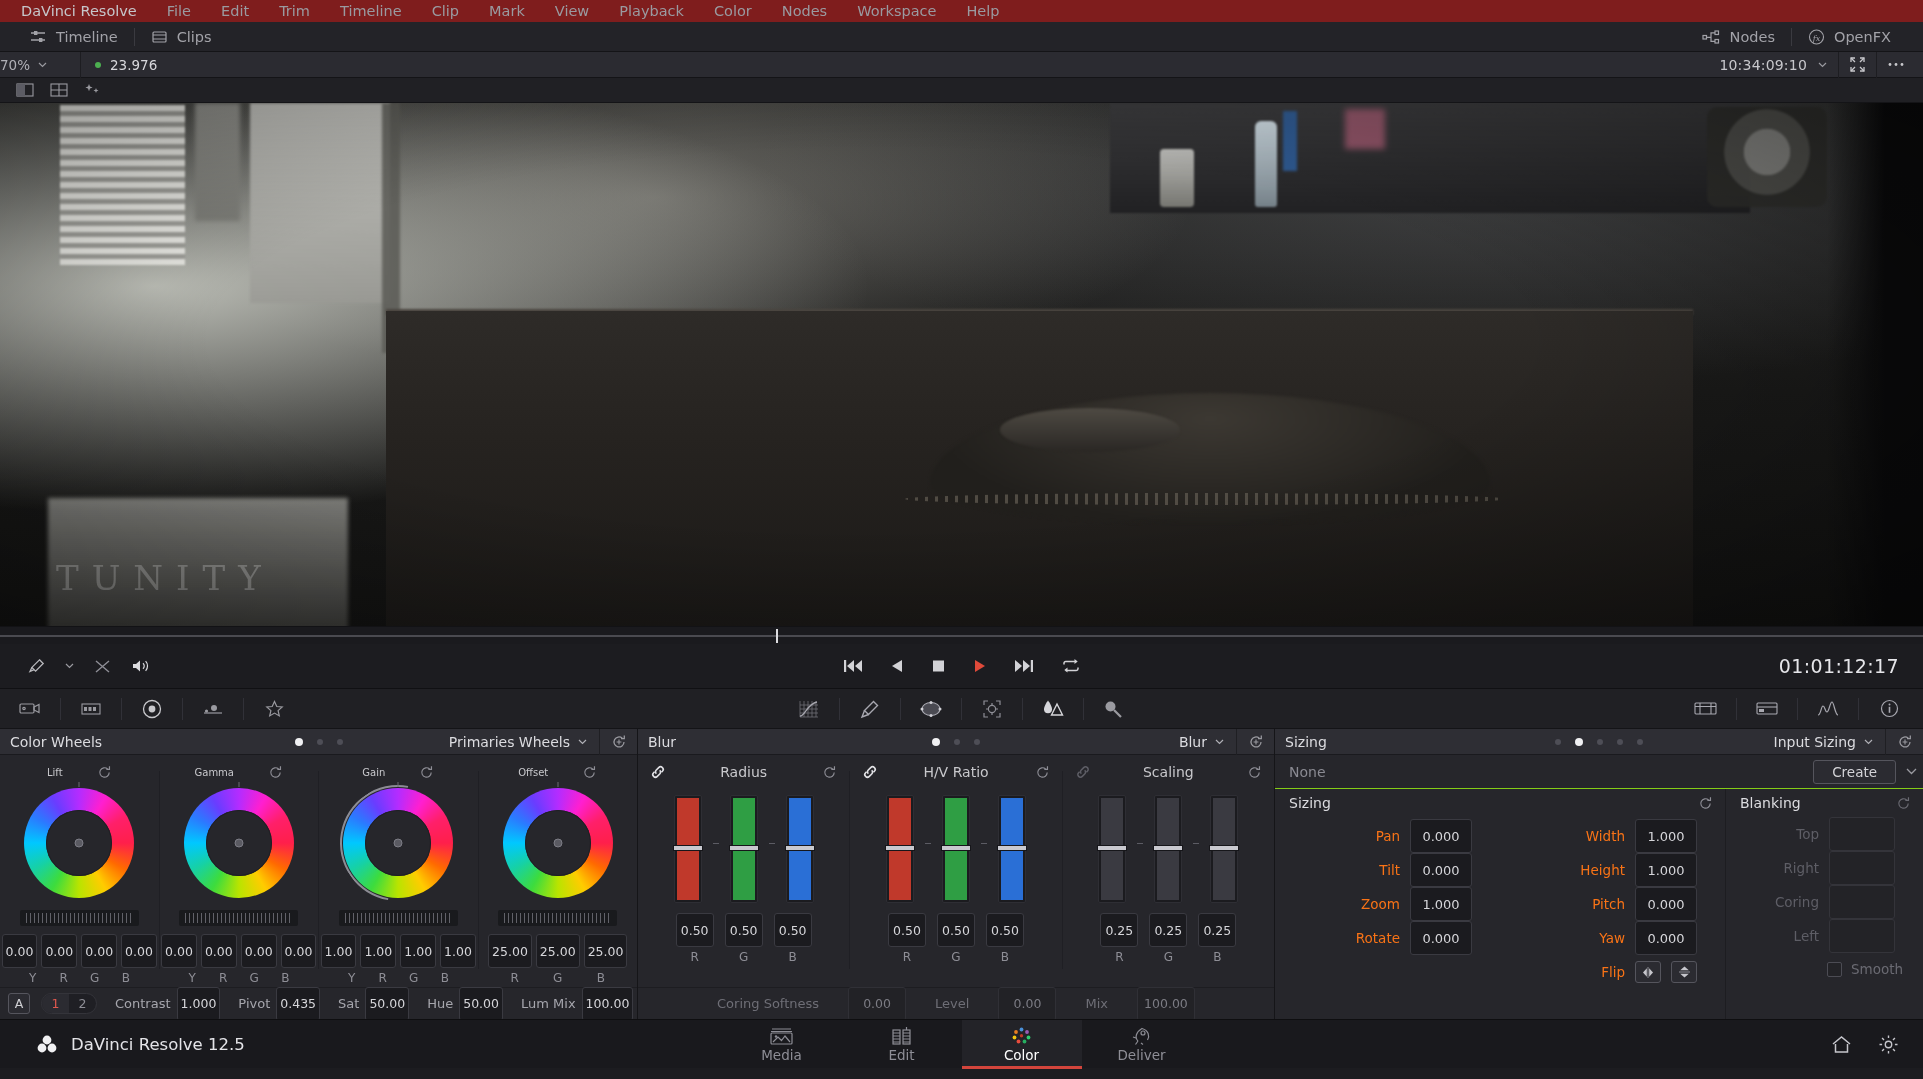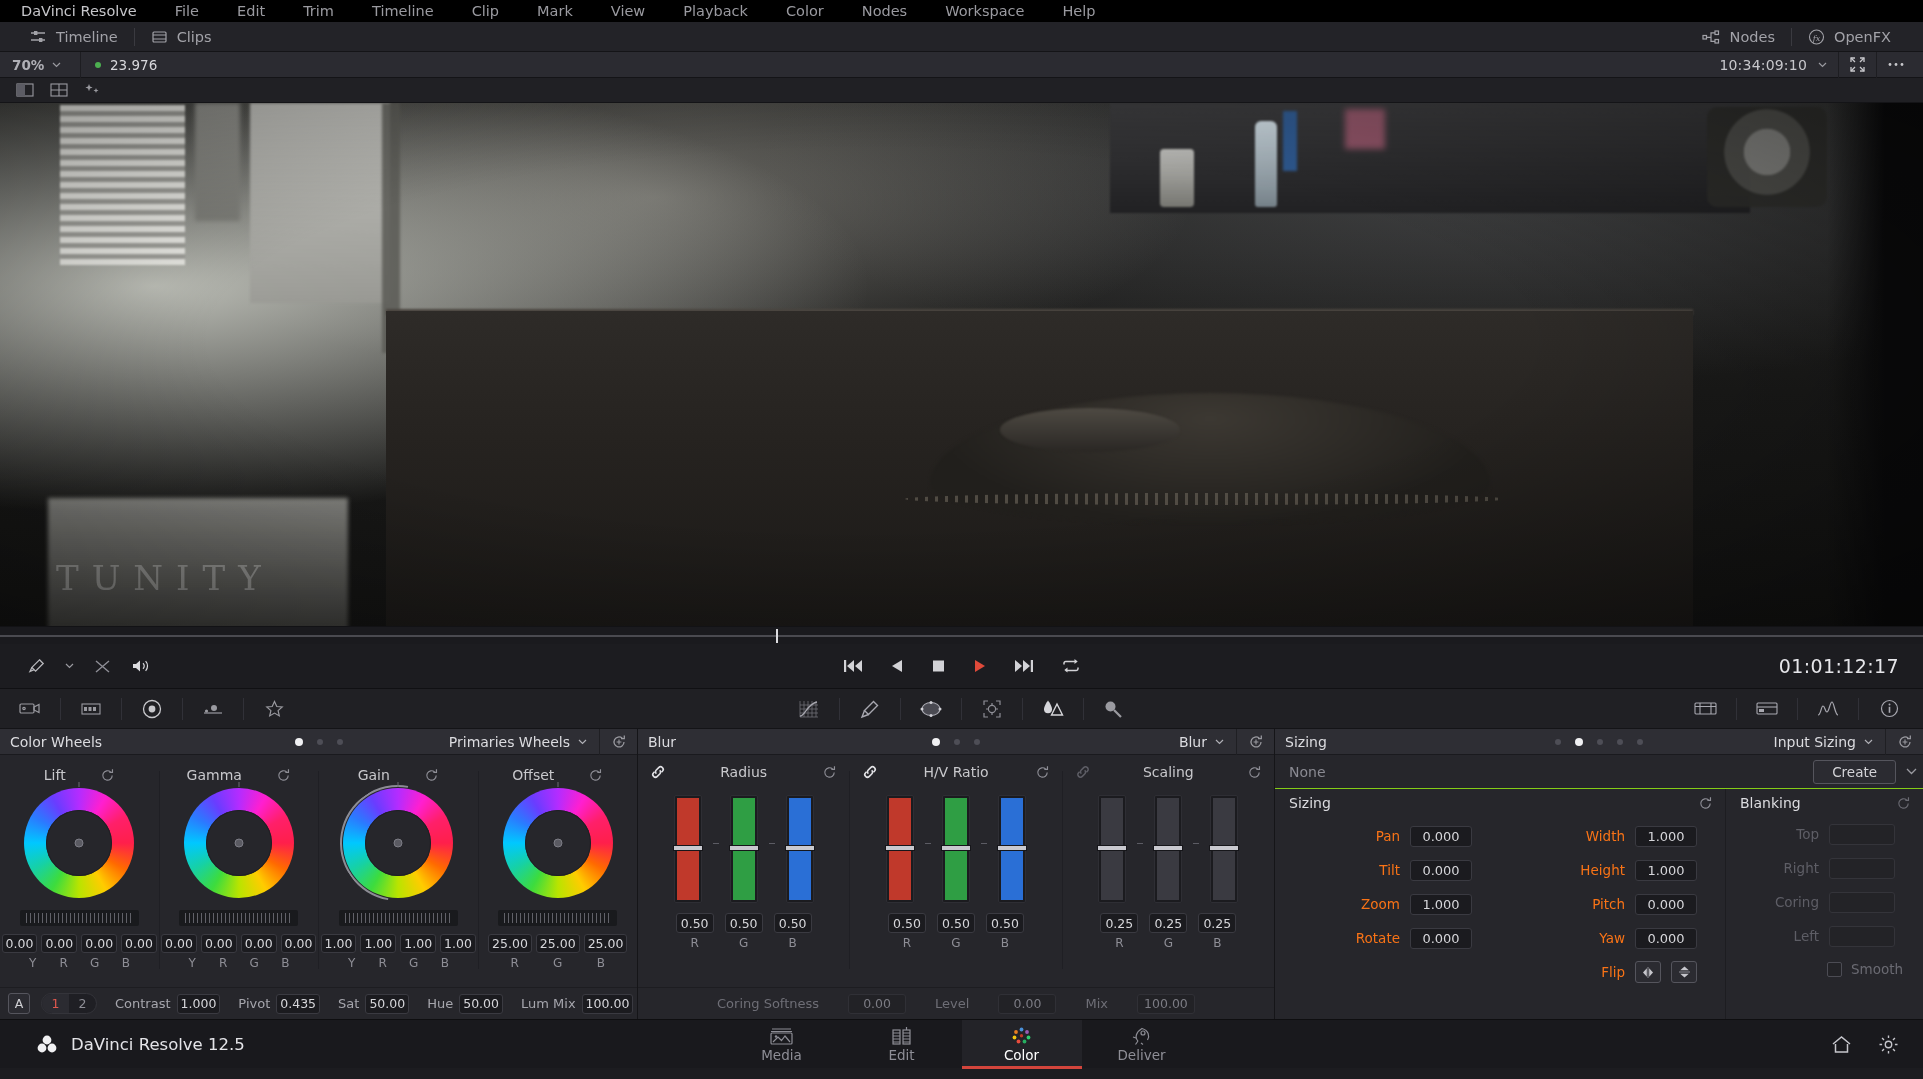--- a/index.html
+++ b/index.html
@@ -8,22 +8,22 @@
     width:1923px; height:1079px;
     font-family:"DejaVu Sans", sans-serif;
     color:#b8b8bc;
     font-size:15px;
     overflow:hidden;
     position:relative;
   }
 
   
   #menubar{
-    height:22px; background:#000000; display:flex; align-items:center;
-    padding-left:10px; gap:16px; font-size:14.5px; color:#9a9aa0;
+    height:22px; background:#7f1d1d; display:flex; align-items:center;
+    padding-left:10px; gap:8px; font-size:14.5px; color:#9a9aa0;
   }
   #menubar .mi{ padding:0 11px; line-height:22px; cursor:default; white-space:nowrap;}
   #menubar .mi.app{ color:#c6c6ca; }
 
   
   #titlebar{
     height:30px; background:#232328; display:flex; align-items:center;
     position:relative; border-bottom:1px solid #141417;
   }
   .tb-left{ display:flex; align-items:center; gap:0; padding-left:14px; }
@@ -37,21 +37,21 @@
   .tb-center .vsep{ color:#55555c; margin:0 10px; }
   .tb-center .edited{ color:#83838a; font-size:14.5px;}
   .tb-right{ margin-left:auto; display:flex; align-items:center; padding-right:16px; }
 
   
   #viewerbar{
     height:26px; background:#2b2b31; display:flex; align-items:center;
     position:relative; font-size:13.5px; color:#b0b0b6;
     border-bottom:1px solid #141417;
   }
-  .vb-zoom{ display:flex; align-items:center; gap:8px; padding-left:12px; width:80px;font-weight:bold;}
+  .vb-zoom{ display:flex; align-items:center; gap:8px; width:80px;}
   .vb-divider{ width:1px; height:26px; background:#1d1d21; }
   .vb-fps{ display:flex; align-items:center; gap:9px; padding-left:14px; color:#d8d8dc;}
   .greendot{ width:6px;height:6px;border-radius:50%;background:#4caf50; display:inline-block;}
   .vb-center{ position:absolute; left:0; right:0; text-align:center; pointer-events:none; color:#d2d2d6; font-size:14px;}
   .vb-right{ margin-left:auto; display:flex; align-items:center; gap:0; padding-right:8px; color:#c8c8cc;}
   .vb-right .tc{ font-size:14px; letter-spacing:.2px;}
   .vb-ic{ padding:0 11px; }
 
   
   #viewerbar2{
@@ -215,21 +215,21 @@
   .pal-head .dots{ position:absolute; left:0; right:0; display:flex; justify-content:center; gap:14px; align-items:center; pointer-events:none;}
   .dot{ width:6px;height:6px;border-radius:50%; background:#4e4e56;}
   .dot.on{ background:#f0f0f2; width:8px;height:8px;}
   .pal-head .right{ margin-left:auto; display:flex; align-items:center; gap:0;}
   .pal-head .mode{ display:flex; align-items:center; gap:8px; padding-right:12px; color:#dcdce0;}
   .pal-head .resetcell{ width:38px; height:26px; border-left:1px solid #1f1f23; display:flex; align-items:center; justify-content:center;}
 
   
   .cw-body{ flex:1; display:flex; position:relative; padding-top:6px;}
   .cwcol{ width:159px; position:relative; }
-  .cw-label{ display:flex; align-items:flex-end; justify-content:center; gap:34px; height:22px; font-size:14px; color:#c8c8cc;}
+  .cw-label{ display:flex; align-items:center; justify-content:center; gap:34px; height:22px; font-size:10px; color:#c8c8cc;}
   .cw-label .nm{ }
   .wheel-wrap{ display:flex; justify-content:center; margin-top:5px; position:relative;}
   .wheel{
     width:110px;height:110px;border-radius:50%;
     background:
       radial-gradient(circle, #26262b 0 36%, rgba(38,38,43,0) 37%),
       conic-gradient(from 90deg,
         #ff1f4b 0deg,#ff6a00 30deg,#ffcc00 60deg,#b9e400 90deg,
         #3ddc3d 120deg,#16d1a6 150deg,#00c8ff 180deg,#2a7bff 210deg,
         #6a3cff 240deg,#b42cff 270deg,#ff1fd0 300deg,#ff1f6a 330deg,#ff1f4b 360deg);
@@ -257,21 +257,21 @@
   }
   .cw-slider .ticks{
     position:absolute; left:6px; right:6px; top:3px; height:10px;
     background:repeating-linear-gradient(90deg,#6e6e76 0px,#6e6e76 1px, transparent 1px, transparent 4px);
     opacity:.85;
   }
   .cw-nums{ display:flex; justify-content:center; gap:4px; margin-top:8px;}
   .numbox{
     background:#1b1b1f; border:1px solid #3a3a41; border-radius:3px;
     min-width:27px; height:19px; display:flex; align-items:center; justify-content:center;
-    font-size:12.5px; color:#d6d6da; padding:1px 3px;
+    font-size:12.5px; color:#d6d6da; padding:16px 3px;
   }
   .cw-chans{ display:flex; justify-content:center; gap:4px; margin-top:3px; font-size:12px; color:#8e8e96;}
   .cw-chans span{ min-width:27px; text-align:center; }
   .cw-nums.three .numbox{ min-width:39px; }
   .cw-chans.three span{ min-width:39px; }
   .cw-sep{ width:1px; background:#1f1f24; margin:10px 0 18px;}
 
   
   .cw-foot{
     height:32px; display:flex; align-items:center; gap:0; padding-left:8px;

